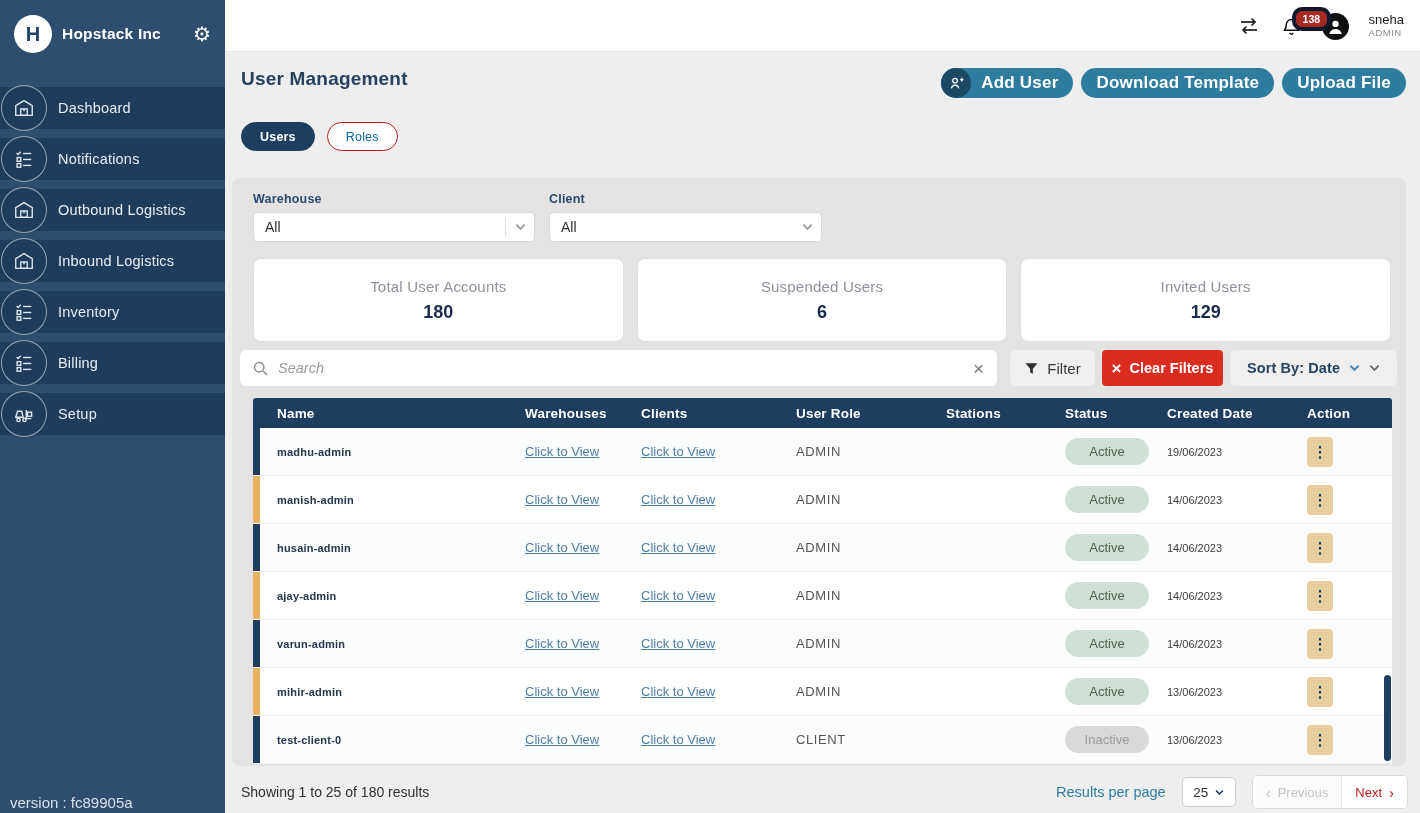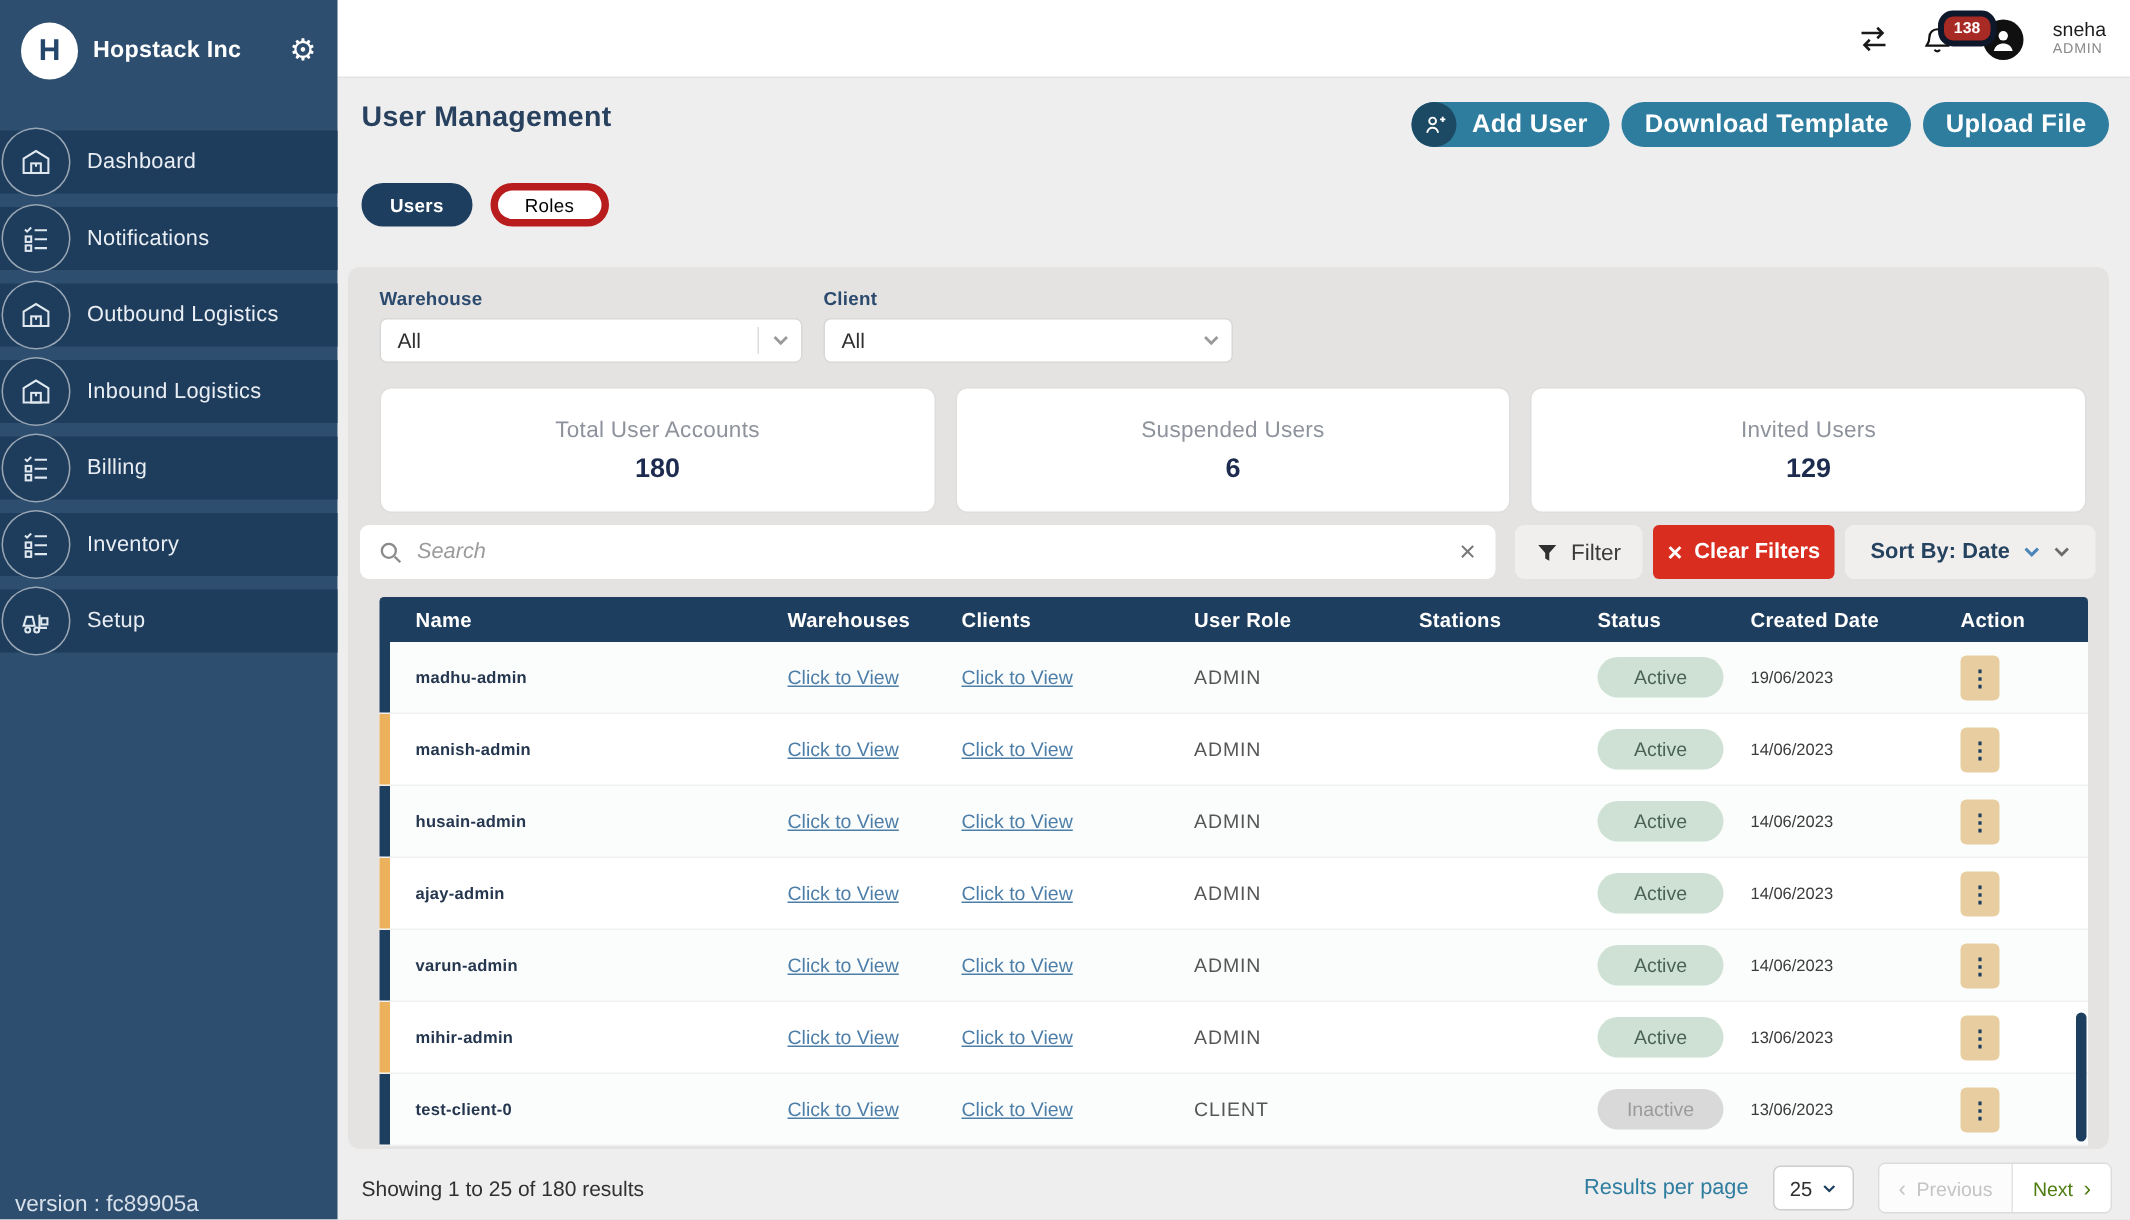--- a/index.html
+++ b/index.html
@@ -38,21 +38,21 @@
   .main { position:absolute; left:225px; top:52px; width:1195px; height:761px; }
   .page-title { position:absolute; left:16px; top:16px; font-size:19px; font-weight:700; color:#28415e; letter-spacing:.2px; }
   .hdr-buttons { position:absolute; right:14px; top:16px; display:flex; gap:8px; }
   .teal-btn { height:30px; background:#2e7d9f; border:none; border-radius:16px; color:#ffffff; font-family:inherit; font-weight:700; font-size:17px; padding:0 15px; display:flex; align-items:center; cursor:pointer; letter-spacing:.2px; }
   .add-user { position:relative; padding-left:40px; }
   .add-user .btn-icon { position:absolute; left:0; top:0; width:30px; height:30px; border-radius:50%; background:#1c4963; display:flex; align-items:center; justify-content:center; }
   .add-user .btn-icon svg { width:17px; height:17px; }
   .tabs { position:absolute; left:16px; top:70px; display:flex; gap:12px; }
   .tab { height:29px; border-radius:15px; font-size:12.5px; font-weight:700; display:flex; align-items:center; padding:0 18px; cursor:pointer; letter-spacing:.2px; }
   .tab.active { background:#1d3e5f; color:#ffffff; border:1px solid #1d3e5f; }
-  .tab.inactive { background:#ffffff; color:#000000; border:5px solid #b91c1c; font-weight:400; }
+  .tab.inactive { background:#ffffff; color:#0369a1; border:1px solid #b91c1c; font-weight:400; }
 
   
   .panel { position:absolute; left:7px; top:126px; width:1174px; height:588px; background:#e4e3e2; border-radius:8px; }
   .dd-group { position:absolute; top:14px; }
   .dd-group.warehouse { left:21px; width:282px; }
   .dd-group.client { left:317px; width:273px; }
   .dd-label { font-size:12.5px; font-weight:700; color:#2b4a6d; letter-spacing:.2px; }
   .dd-box { margin-top:6px; height:30px; background:#ffffff; border:1px solid #d8d8d8; border-radius:5px; display:flex; align-items:center; padding:0 8px 0 11px; cursor:pointer; }
   .dd-value { flex:1; font-size:14px; color:#2f2f2f; }
   .dd-divider { width:1px; height:18px; background:#dddddd; margin-right:9px; }
@@ -106,21 +106,21 @@
   .pager { position:absolute; left:16px; right:12px; top:722px; height:36px; display:flex; align-items:center; justify-content:space-between; }
   .showing { font-size:14px; color:#303030; }
   .pager-right { display:flex; align-items:center; gap:16px; }
   .rpp-label { font-size:14.5px; color:#2e7d9f; }
   .rpp-select { width:54px; height:30px; background:#ffffff; border:1px solid #cdcdcd; border-radius:5px; display:flex; align-items:center; justify-content:center; gap:7px; font-size:13.5px; color:#2f2f2f; cursor:pointer; }
   .rpp-select .chev { width:9px; height:7px; }
   .rpp-select .chev path { stroke:#1d3e5f; }
   .nav-group { display:flex; border:1px solid #dcdcdc; border-radius:5px; overflow:hidden; background:#ffffff; }
   .pg-btn { height:32px; padding:0 13px; display:flex; align-items:center; gap:7px; font-size:13px; font-family:inherit; border:none; background:#fcfcfc; cursor:pointer; }
   .pg-prev { color:#c4c4c4; border-right:1px solid #e4e4e4; }
-  .pg-next { color:#4d7c0f; background:#ffffff; }
+  .pg-next { color:#b91c1c; background:#ffffff; }
   .pg-arrow { font-size:15px; }
 </style>
 </head>
 <body>
 
 <div class="canvas">
 
   <aside class="sidebar">
     <div class="brand">
       <div class="logo-circle">
@@ -177,34 +177,34 @@
         <span class="icon-circle">
           <svg viewBox="0 0 24 24" fill="none" stroke-width="1.5">
               <path d="M4 5.5l1.5 1.5L8.5 4"></path>
               <line x1="11" y1="6" x2="20" y2="6"></line>
               <rect x="4.5" y="10.5" width="4" height="4"></rect>
               <line x1="11" y1="12.5" x2="20" y2="12.5"></line>
               <rect x="4.5" y="17" width="4" height="4"></rect>
               <line x1="11" y1="19" x2="20" y2="19"></line>
             </svg>
         </span>
-        <span class="nav-label">Billing</span>
+        <span class="nav-label">Inventory</span>
       </div>
       <div class="nav-item">
         <span class="icon-circle">
           <svg viewBox="0 0 24 24" fill="none" stroke-width="1.5">
               <path d="M4 5.5l1.5 1.5L8.5 4"></path>
               <line x1="11" y1="6" x2="20" y2="6"></line>
               <rect x="4.5" y="10.5" width="4" height="4"></rect>
               <line x1="11" y1="12.5" x2="20" y2="12.5"></line>
               <rect x="4.5" y="17" width="4" height="4"></rect>
               <line x1="11" y1="19" x2="20" y2="19"></line>
             </svg>
         </span>
-        <span class="nav-label">Inventory</span>
+        <span class="nav-label">Billing</span>
       </div>
       <div class="nav-item">
         <span class="icon-circle">
           <svg viewBox="0 0 24 24" fill="none" stroke-width="1.5">
               <path d="M3 15.5h8L9.5 9H5z"></path>
               <circle cx="6" cy="18.5" r="1.8"></circle>
               <circle cx="12.5" cy="18.5" r="1.8"></circle>
               <path d="M14.5 7.5v9.5h5.5"></path>
               <rect x="15.8" y="10" width="4.5" height="4.5"></rect>
             </svg>

